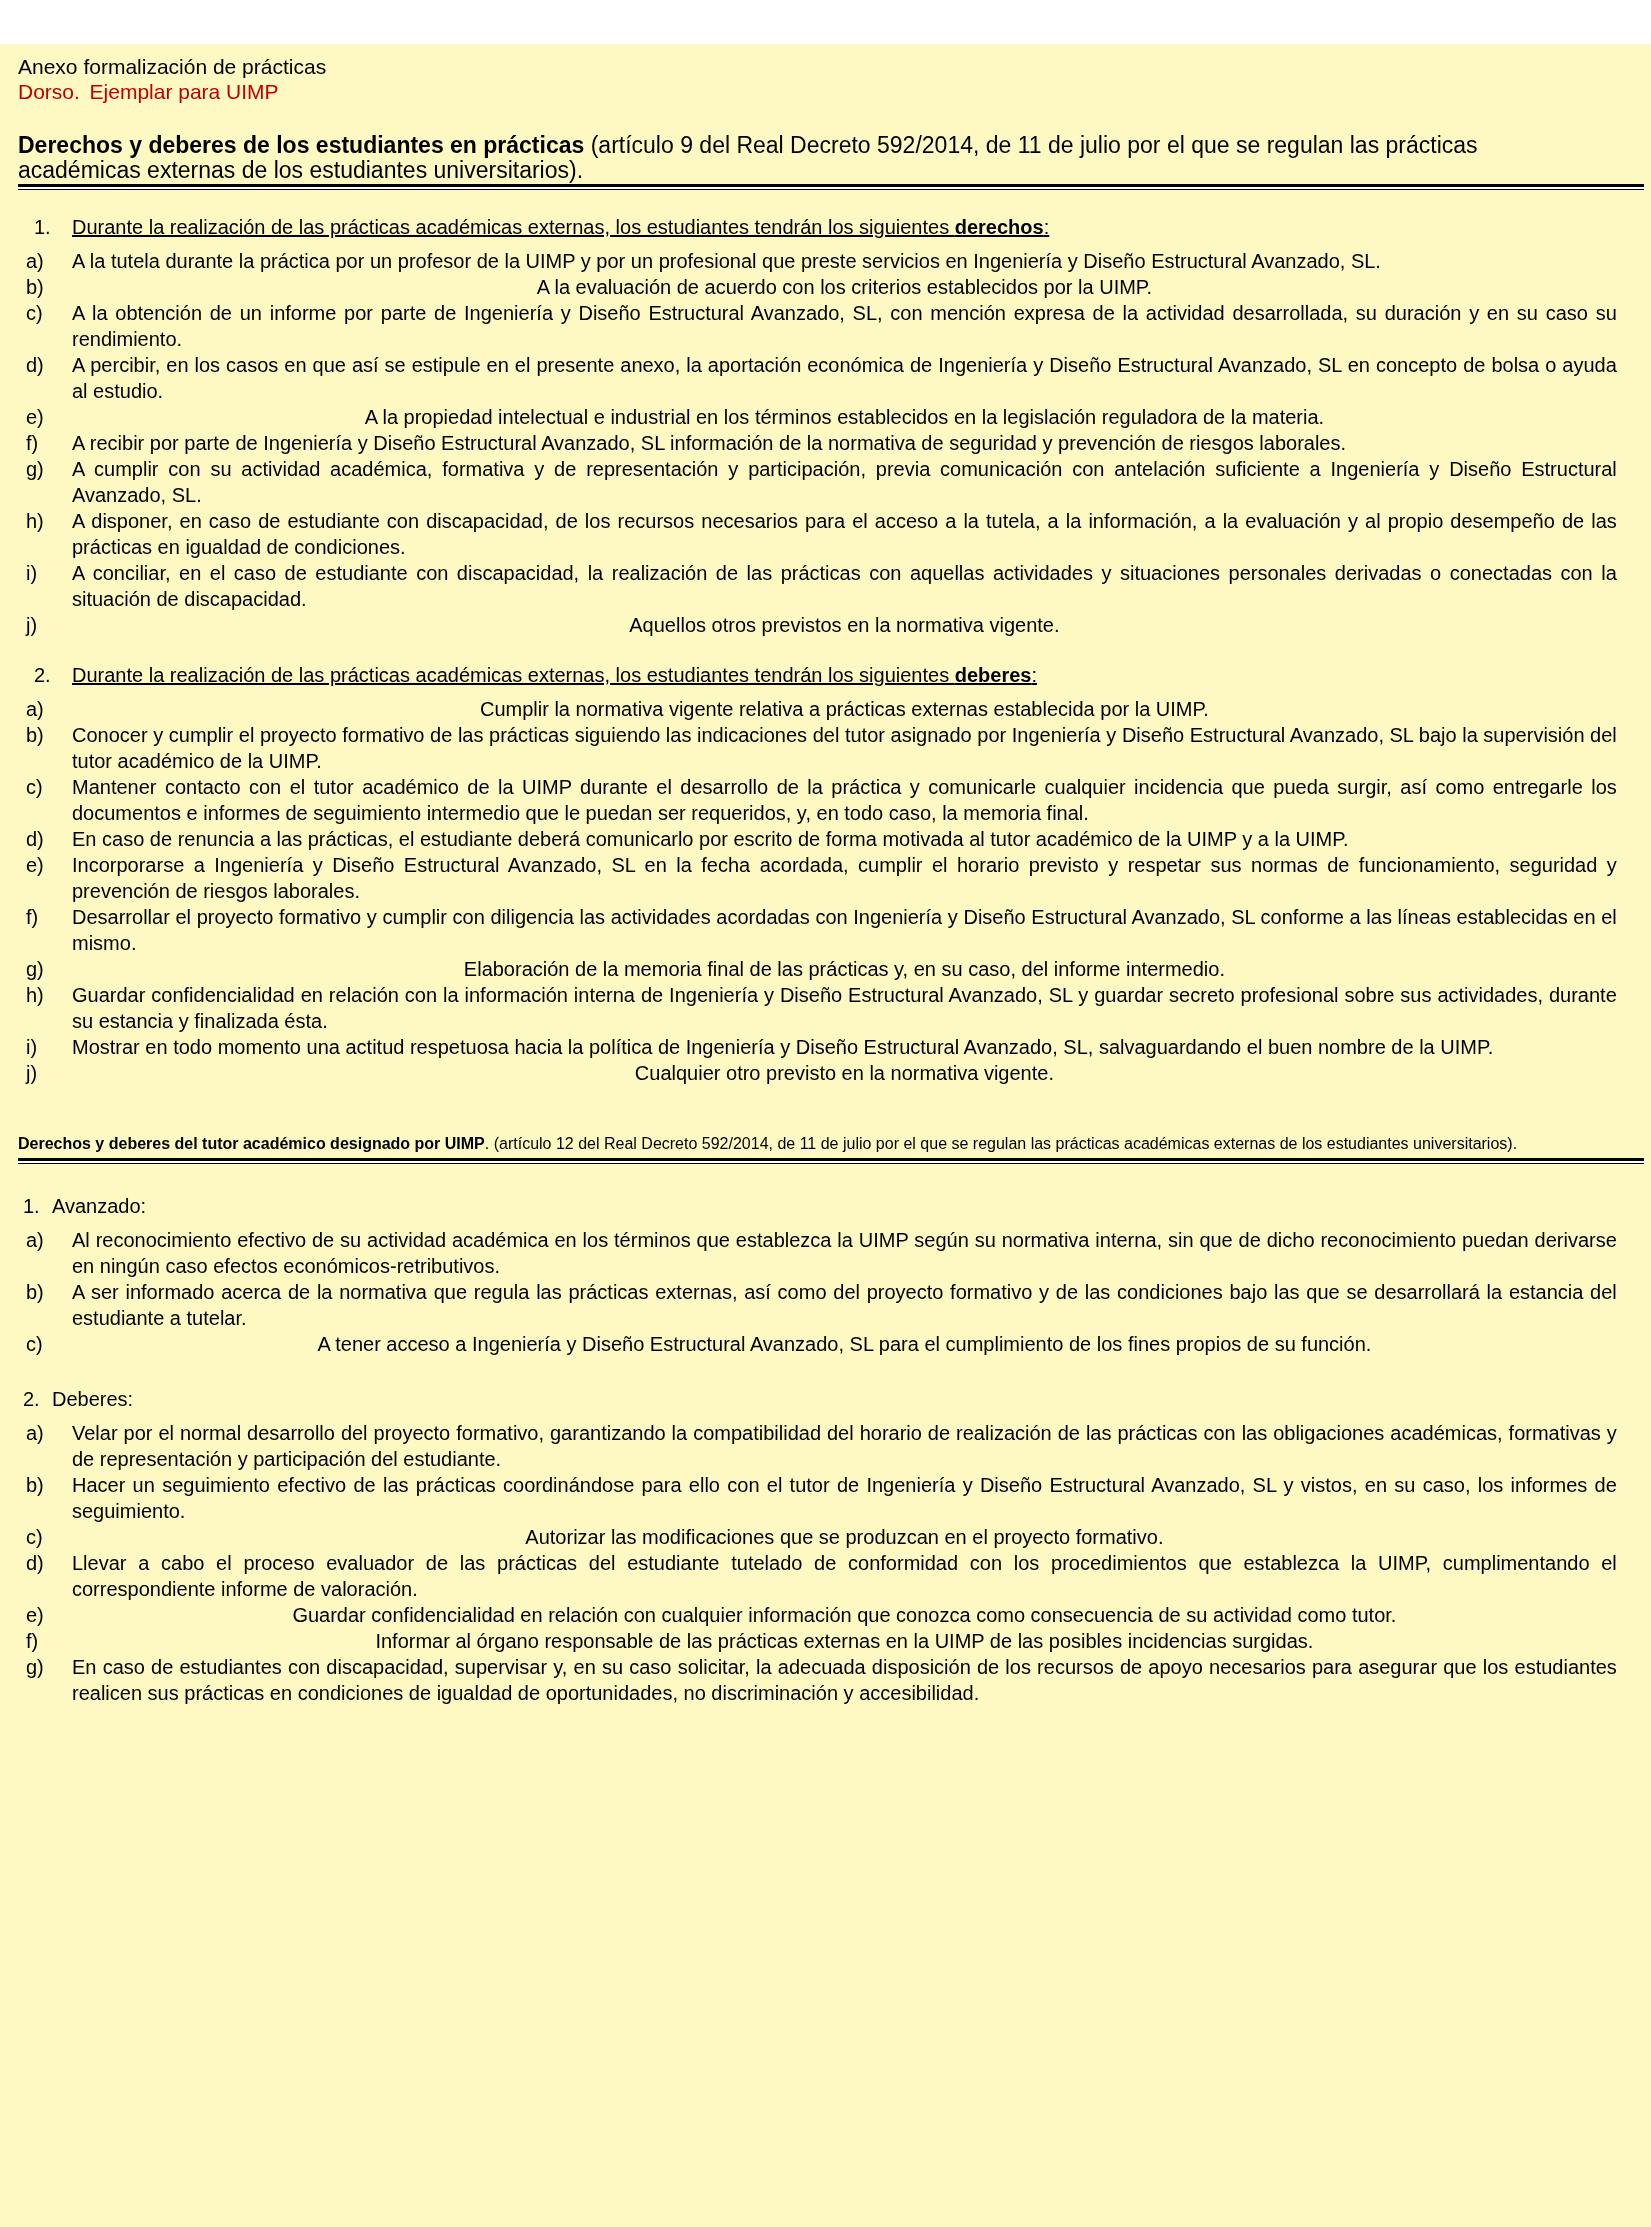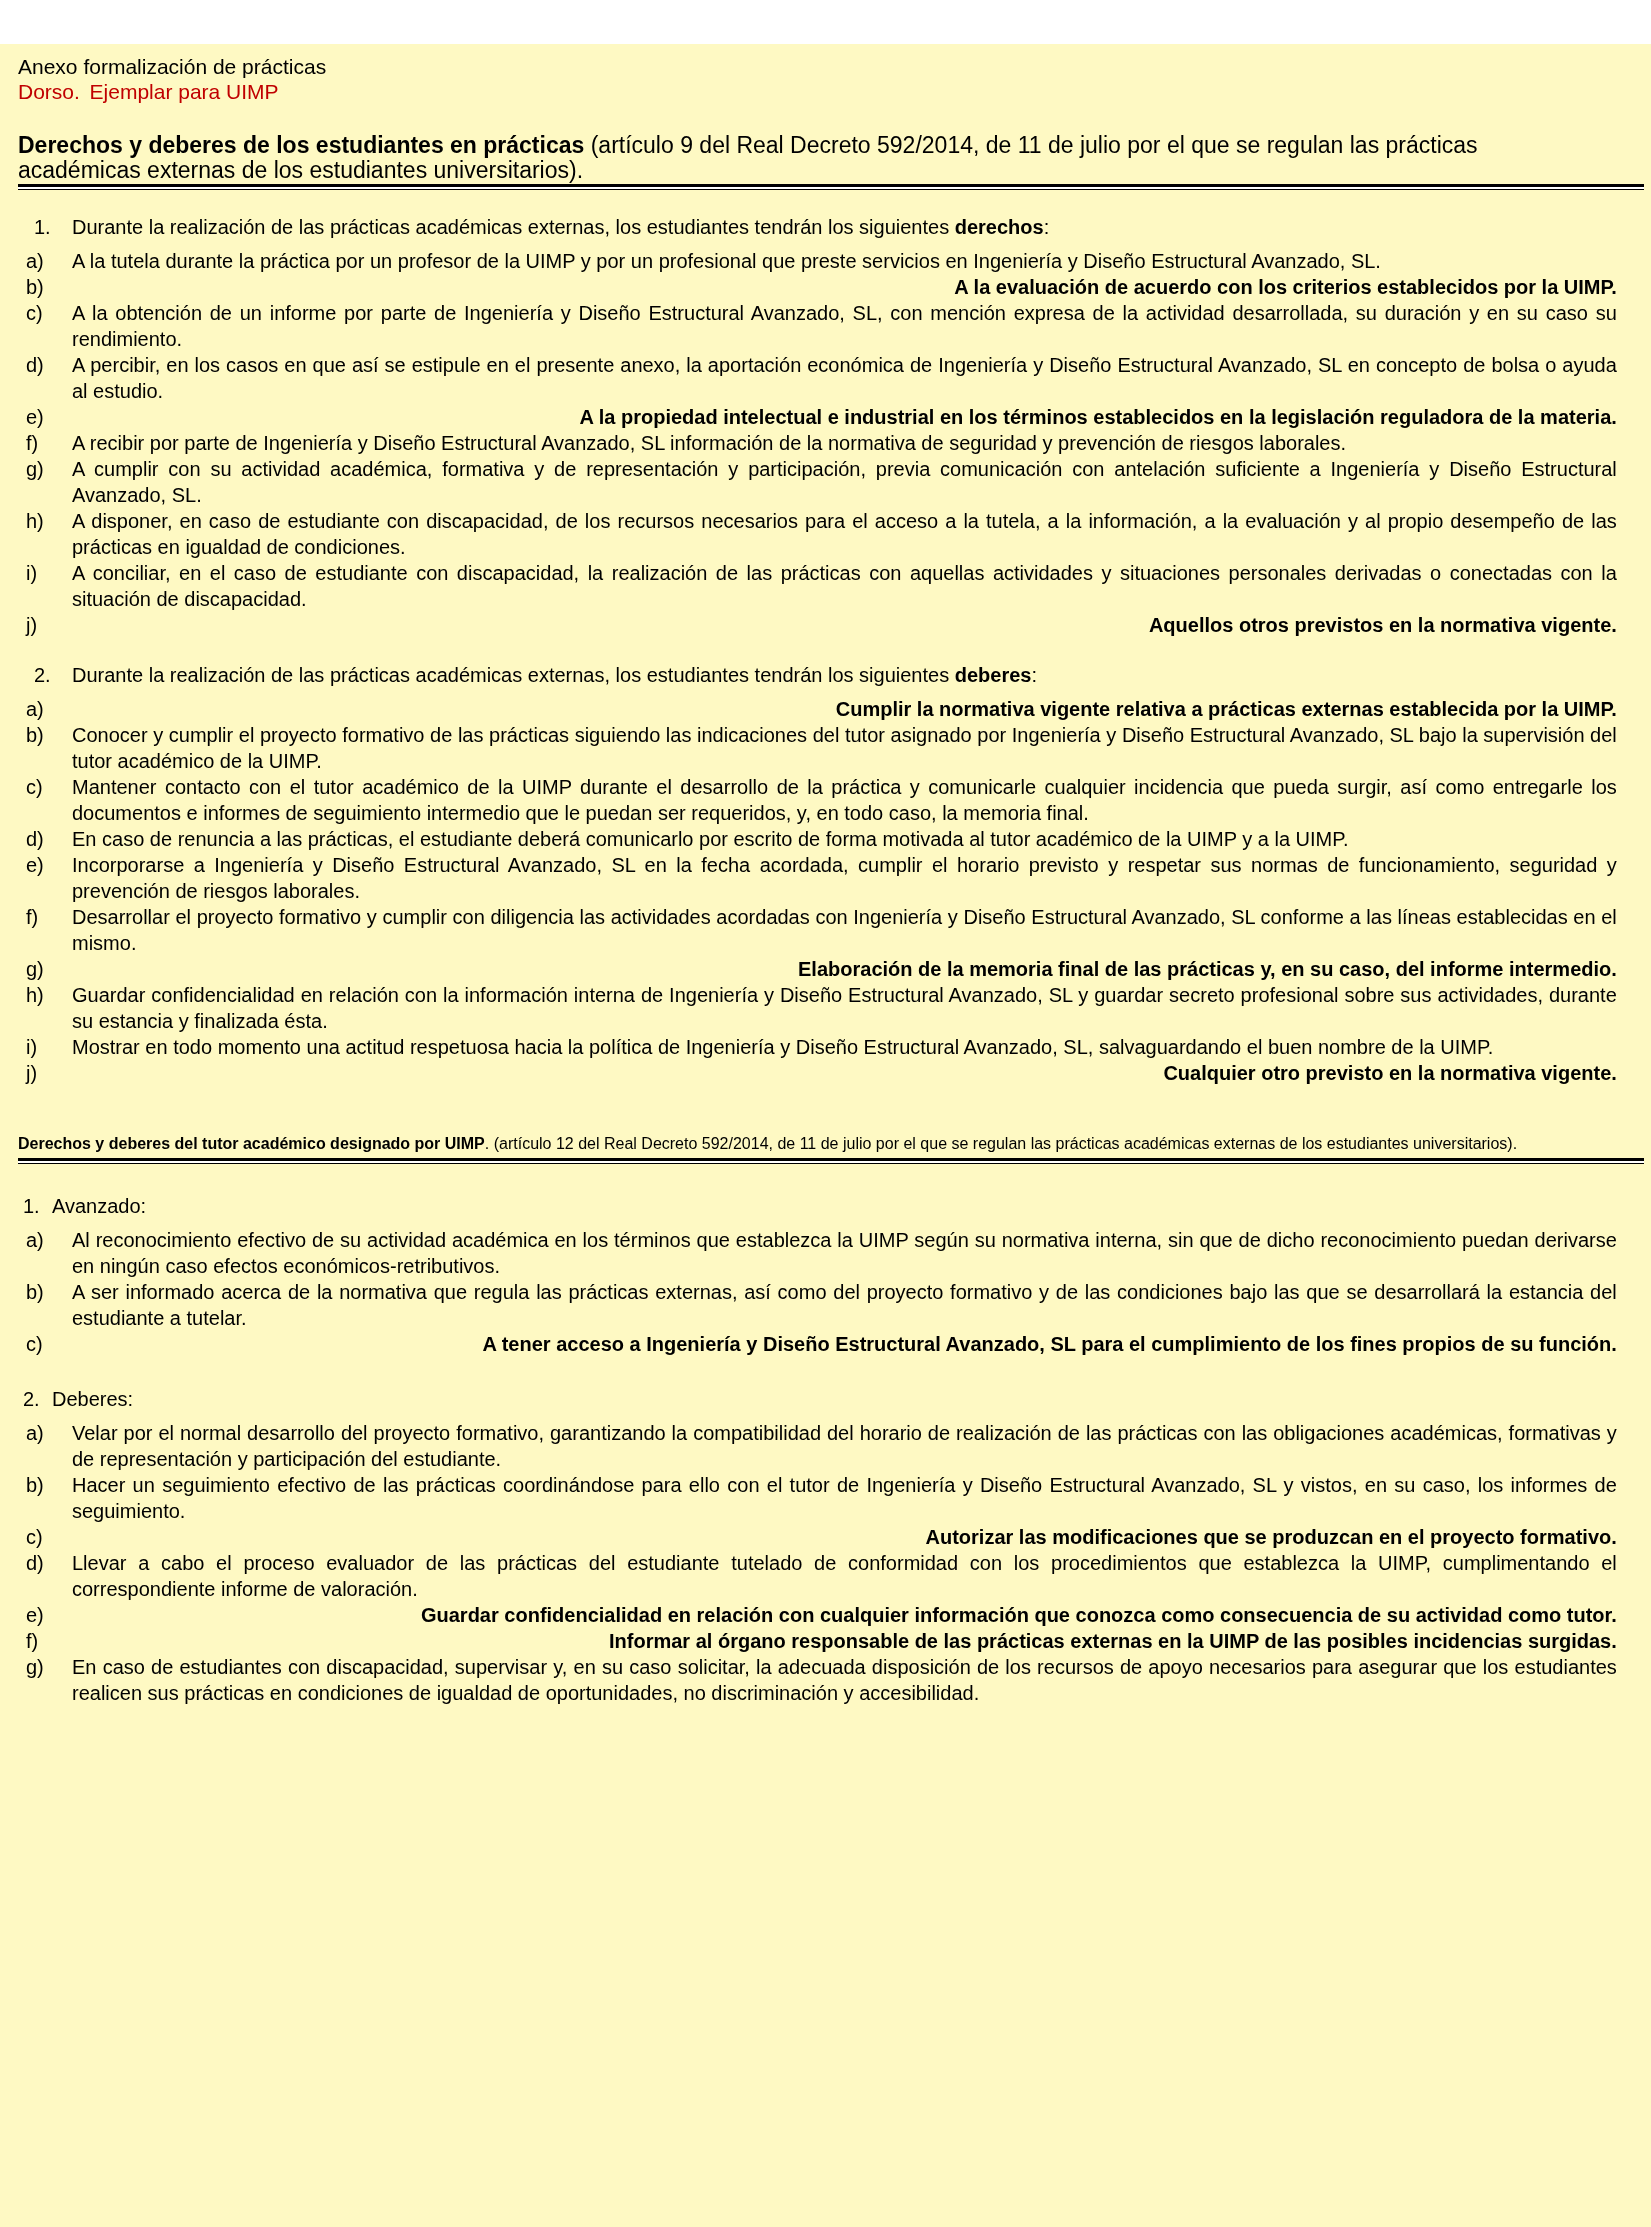--- a/index.html
+++ b/index.html
@@ -66,20 +66,21 @@
     margin-top: 24px;
   }
   .num-item .marker {
     width: 54px;
     flex: 0 0 54px;
     padding-left: 16px;
     box-sizing: border-box;
   }
   .num-item .body {
     flex: 1 1 auto;
+    text-decoration: underline;
   }
 
   
   ul.alpha {
     list-style: none;
     margin: 8px 0 0 0;
     padding: 0;
   }
   ul.alpha > li {
     display: flex;
@@ -92,21 +93,21 @@
     width: 54px;
     box-sizing: border-box;
     padding-left: 8px;
   }
   ul.alpha > li .txt {
     flex: 1 1 auto;
     text-align: justify;
     text-justify: inter-word;
     padding-right: 3.2px;
   }
-  ul.alpha > li .txt.nojust { text-align: right; font-weight: bold; }
+  ul.alpha > li .txt.nojust { text-align: center; }
 
   
   .lvl1 { margin-left: 62px; padding-right: 18px; }
 
   
   .lvl2 { margin-left: 62px; padding-right: 18px; }
   .lvl2 > li .marker { flex: 0 0 42px; width: 42px; padding-left: 8px; }
 
   .tutor-head {
     margin-top: 45px;

